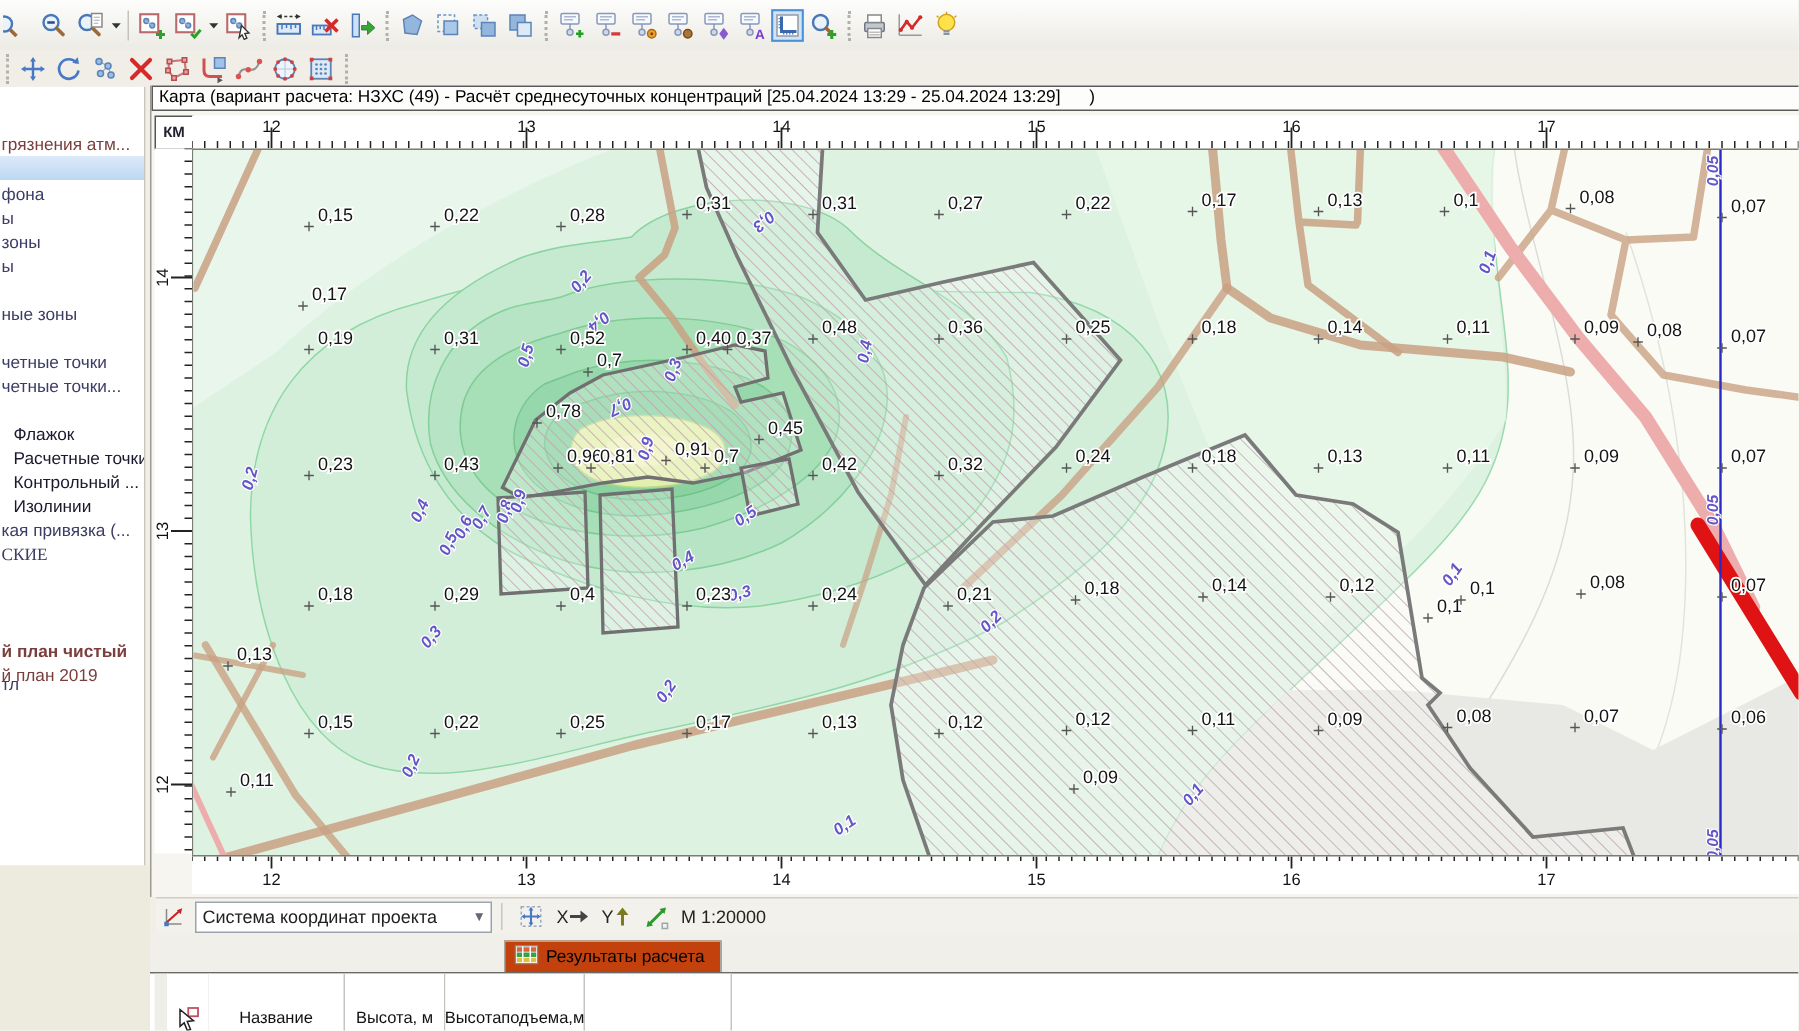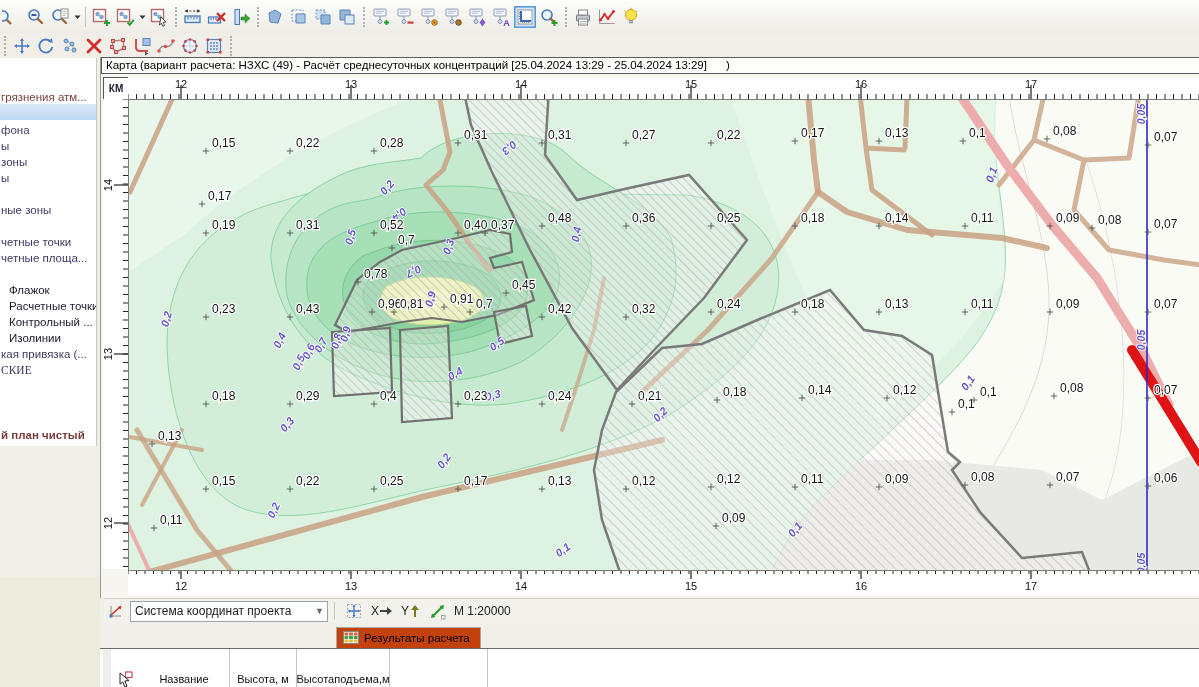--- a/index.html
+++ b/index.html
@@ -6,21 +6,21 @@
   body{width:1199px;height:687px;overflow:hidden;font-family:"Liberation Sans",sans-serif;background:#f0eee7;}
   #root{position:relative;width:1199px;height:687px;background:#f0eee7;}
   
   .toolbar{position:absolute;left:0;width:1199px;display:flex;align-items:center;background:linear-gradient(#fdfdfc,#ecebe5);}
   #toolbar1{top:0;height:33px;}
   #toolbar2{top:33px;height:25px;background:transparent;}
   .tbtn{width:24px;height:24px;display:flex;align-items:center;justify-content:center;flex:0 0 auto;}
   .sep{width:1px;height:20px;background:#c4c2ba;margin:0 3px;flex:0 0 auto;}
   .grip{width:0;height:20px;border-left:2px dotted #b2b0a8;margin:0 4px;flex:0 0 auto;}
   
-  #sidebar{position:absolute;left:0;top:58px;width:96px;height:388px;background:#ffffff;border-right:1px solid #c9c7bd;overflow:hidden;}
+  #sidebar{position:absolute;left:0;top:58px;width:96px;height:519px;background:#ffffff;border-right:1px solid #c9c7bd;overflow:hidden;}
   .side-item{position:absolute;height:15px;font-size:11.5px;white-space:nowrap;line-height:15px;}
   .side-sel{position:absolute;left:0;width:96px;height:16px;background:linear-gradient(#dceafa,#bcd8f2);}
   #sidebar-fill{position:absolute;left:0;top:577px;width:100px;height:110px;background:#edeade;}
   
   #map-panel{position:absolute;left:100px;top:57px;width:1099px;height:541px;background:#f6f5f0;border-left:1px solid #9b9b93;}
   #map-title{position:absolute;left:0;top:0;width:1097px;height:15px;background:#fdfdfc;border:1px solid #5a5a5a;font-size:11.5px;line-height:15px;padding-left:4px;white-space:pre;overflow:hidden;}
   #km-box{position:absolute;left:2px;top:20px;width:24px;height:21px;background:#fff;border:1px solid #555;font-size:10px;font-weight:bold;color:#223;display:flex;align-items:center;justify-content:center;}
   .rulerbox{position:absolute;background:#fff;}
   #ruler-top{left:27px;top:20px;width:1072px;height:22px;}
   #ruler-left{left:2px;top:42px;width:25px;height:470px;}
@@ -354,21 +354,21 @@
 
   <div id="sidebar">
       <div class="side-item" style="top: 32px; left: 1px; color: rgb(122, 62, 62);">грязнения атм...</div>
       <div class="side-sel" style="top: 46px;"></div>
       <div class="side-item" style="top: 65px; left: 1px; color: rgb(60, 60, 100);">фона</div>
       <div class="side-item" style="top: 81px; left: 1px; color: rgb(60, 60, 100);">ы</div>
       <div class="side-item" style="top: 97px; left: 1px; color: rgb(60, 60, 100);">зоны</div>
       <div class="side-item" style="top: 113px; left: 1px; color: rgb(60, 60, 100);">ы</div>
       <div class="side-item" style="top: 145px; left: 1px; color: rgb(60, 60, 100);">ные зоны</div>
       <div class="side-item" style="top: 177px; left: 1px; color: rgb(60, 60, 100);">четные точки</div>
-      <div class="side-item" style="top: 193px; left: 1px; color: rgb(60, 60, 100);">четные площа...</div>
+      <div class="side-item" style="top: 193px; left: 1px; color: rgb(60, 60, 100);">четные точки...</div>
       <div class="side-item" style="top: 225px; left: 9px; color: rgb(26, 26, 46);">Флажок</div>
       <div class="side-item" style="top: 241px; left: 9px; color: rgb(26, 26, 46);">Расчетные точки</div>
       <div class="side-item" style="top: 257px; left: 9px; color: rgb(26, 26, 46);">Контрольный ...</div>
       <div class="side-item" style="top: 273px; left: 9px; color: rgb(26, 26, 46);">Изолинии</div>
       <div class="side-item" style="top: 289px; left: 1px; color: rgb(60, 60, 100);">кая привязка (...</div>
       <div class="side-item" style="top: 305px; left: 1px; color: rgb(60, 60, 100); font-family: Liberation Serif, serif;">СКИЕ</div>
       <div class="side-item" style="top: 358px; left: 1px; color: rgb(60, 60, 100); margin-top: 34px;">тл</div>
       <div class="side-item" style="top: 370px; left: 1px; color: rgb(122, 62, 62); font-weight: bold;">й план чистый</div>
       <div class="side-item" style="top: 386px; left: 1px; color: rgb(122, 62, 62);">й план 2019</div>
     </div>

